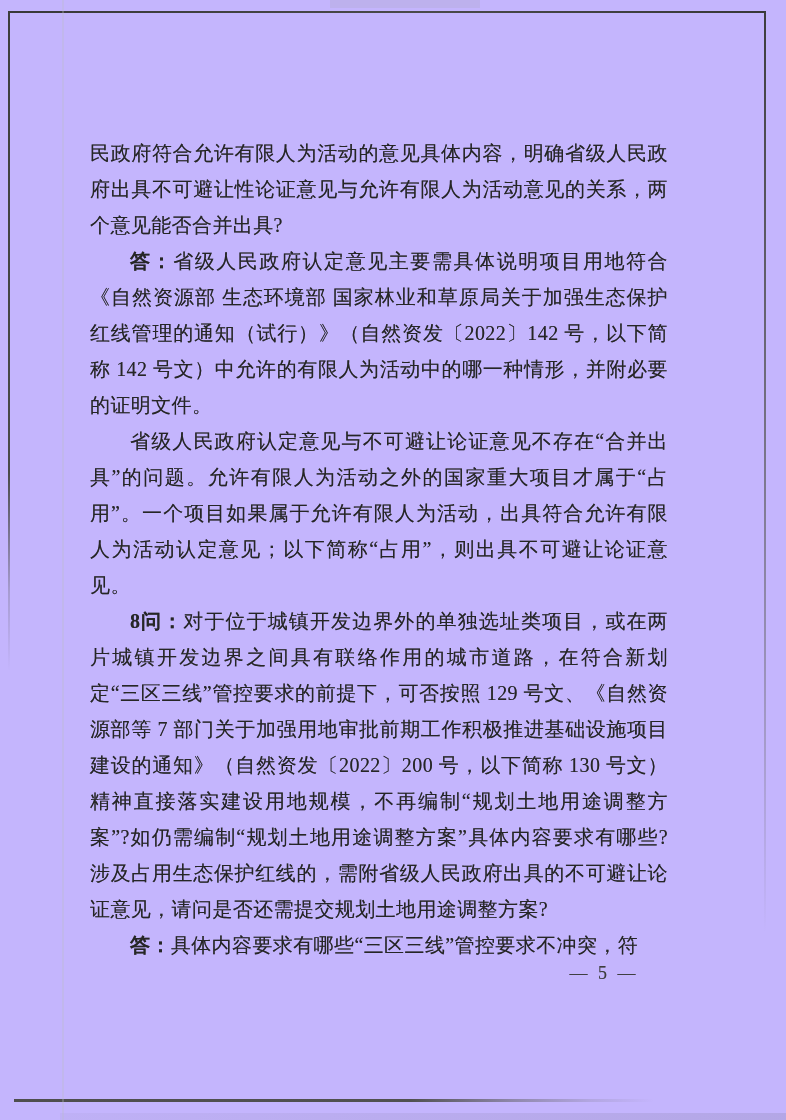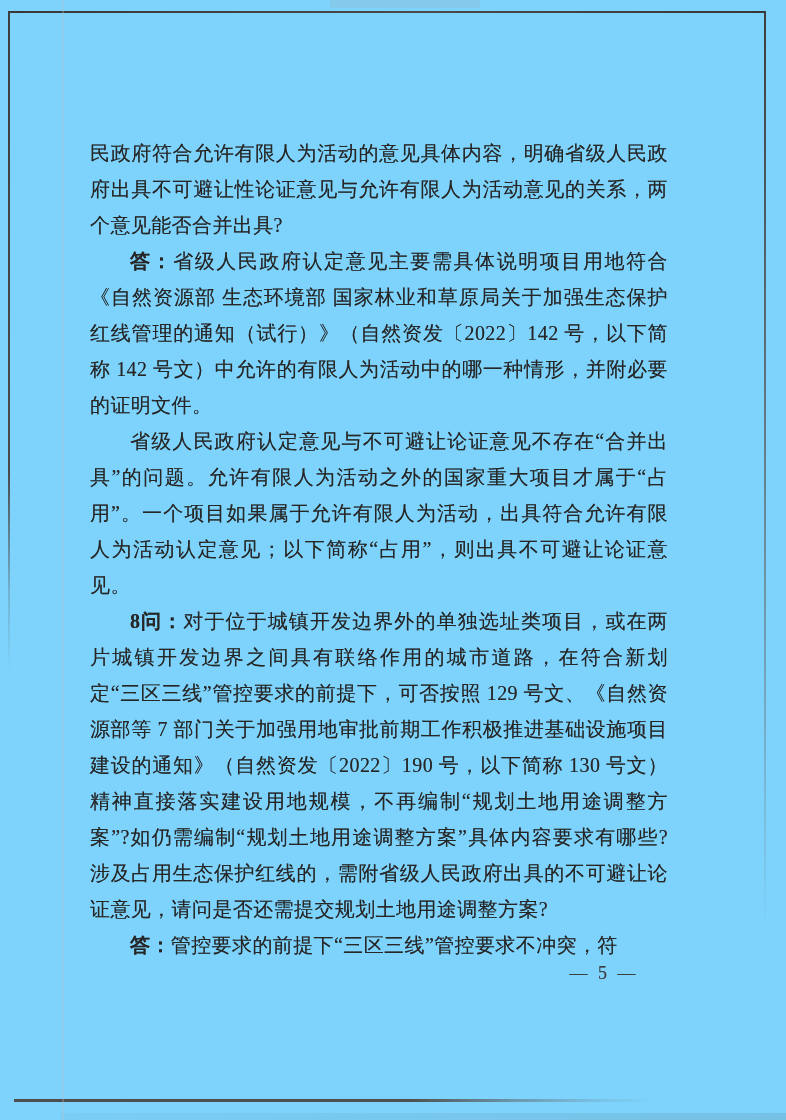--- a/index.html
+++ b/index.html
@@ -8,21 +8,21 @@
     --footer-color:#3c3c3c;
   }
   html,body{margin:0;padding:0;}
   body{
     width:786px;height:1120px;
     background:#ffffff;
     font-family:"Liberation Serif","DejaVu Serif",serif;
   }
   .scan-page{
     position:relative;width:786px;height:1120px;
-    background:#7dd3fc;overflow:hidden;
+    background:#c4b5fd;overflow:hidden;
   }
   
   .border-top{
     position:absolute;left:8px;top:11px;width:758px;height:2px;
     background:linear-gradient(to right,#383838,#4a4a4a 55%,#383838);
   }
   .border-left{
     position:absolute;left:8px;top:11px;width:2px;height:660px;
     background:linear-gradient(to bottom,#3d3d3d 0%,#4a4a4a 70%,rgba(80,80,80,0.25) 88%,rgba(80,80,80,0) 100%);
   }
@@ -74,18 +74,18 @@
   <div class="border-right"></div>
   <div class="bottom-rule"></div>
   <div class="bottom-edge"></div>
   <div class="crease"></div>
   <div class="top-smudge"></div>
 
   <main class="content" id="paragraphs">
       <p class=""><span>民政府符合允许有限人为活动的意见具体内容，明确省级人民政府出具不可避让性论证意见与允许有限人为活动意见的关系，两个意见能否合并出具?</span></p>
       <p class="indent"><b>答：</b><span>省级人民政府认定意见主要需具体说明项目用地符合《自然资源部 生态环境部 国家林业和草原局关于加强生态保护红线管理的通知（试行）》（自然资发〔2022〕142 号，以下简称 142 号文）中允许的有限人为活动中的哪一种情形，并附必要的证明文件。</span></p>
       <p class="indent"><span>省级人民政府认定意见与不可避让论证意见不存在“合并出具”的问题。允许有限人为活动之外的国家重大项目才属于“占用”。一个项目如果属于允许有限人为活动，出具符合允许有限人为活动认定意见；以下简称“占用”，则出具不可避让论证意见。</span></p>
-      <p class="indent"><b>8问：</b><span>对于位于城镇开发边界外的单独选址类项目，或在两片城镇开发边界之间具有联络作用的城市道路，在符合新划定“三区三线”管控要求的前提下，可否按照 129 号文、《自然资源部等 7 部门关于加强用地审批前期工作积极推进基础设施项目建设的通知》（自然资发〔2022〕190 号，以下简称 130 号文）精神直接落实建设用地规模，不再编制“规划土地用途调整方案”?如仍需编制“规划土地用途调整方案”具体内容要求有哪些? 涉及占用生态保护红线的，需附省级人民政府出具的不可避让论证意见，请问是否还需提交规划土地用途调整方案?</span></p>
-      <p class="indent"><b>答：</b><span>管控要求的前提下“三区三线”管控要求不冲突，符</span></p>
+      <p class="indent"><b>8问：</b><span>对于位于城镇开发边界外的单独选址类项目，或在两片城镇开发边界之间具有联络作用的城市道路，在符合新划定“三区三线”管控要求的前提下，可否按照 129 号文、《自然资源部等 7 部门关于加强用地审批前期工作积极推进基础设施项目建设的通知》（自然资发〔2022〕200 号，以下简称 130 号文）精神直接落实建设用地规模，不再编制“规划土地用途调整方案”?如仍需编制“规划土地用途调整方案”具体内容要求有哪些? 涉及占用生态保护红线的，需附省级人民政府出具的不可避让论证意见，请问是否还需提交规划土地用途调整方案?</span></p>
+      <p class="indent"><b>答：</b><span>具体内容要求有哪些“三区三线”管控要求不冲突，符</span></p>
     </main>
 
   <div class="page-number">— 5 —</div>
 </div>
 
 </body></html>

